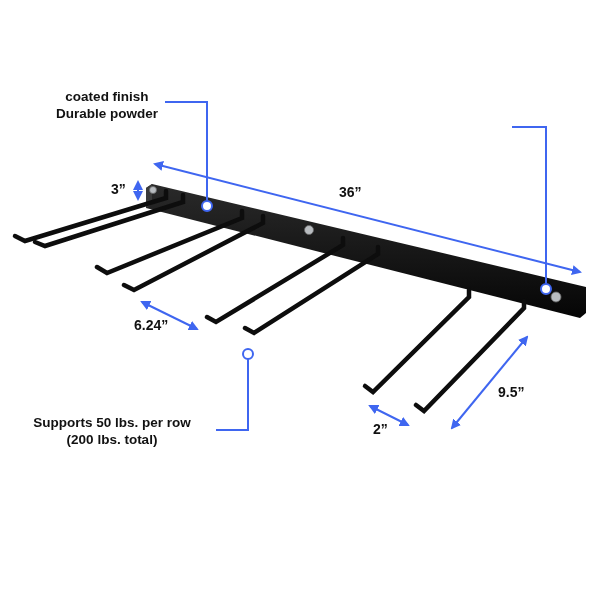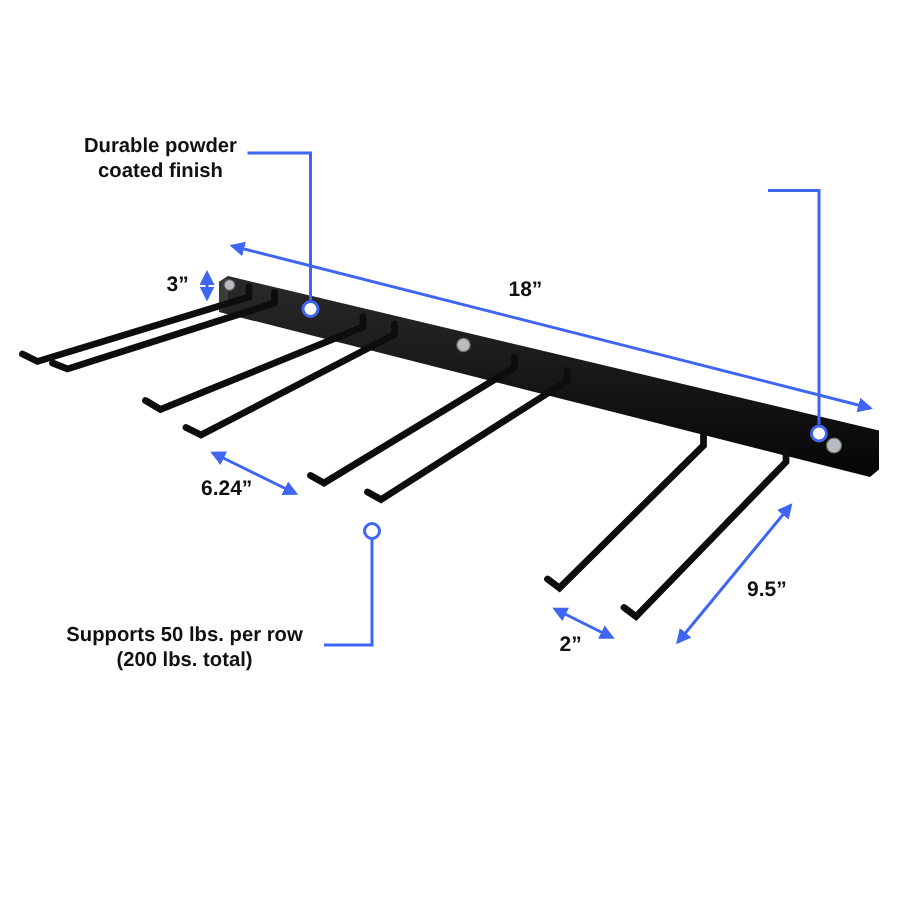--- a/index.html
+++ b/index.html
@@ -67,31 +67,31 @@
       <line x1="142" y1="302" x2="197" y2="329" marker-start="url(#arrow)" marker-end="url(#arrow)"></line>
 
       <line x1="370" y1="406" x2="408" y2="425" marker-start="url(#arrow)" marker-end="url(#arrow)"></line>
 
       <line x1="527" y1="337" x2="452" y2="428" marker-start="url(#arrow)" marker-end="url(#arrow)"></line>
     </g>
   </svg>
 
   
   <div class="label" style="left:49px; top:88px; width:116px;">
+    <div>coated finish</div>
     <div>Durable powder</div>
-    <div>coated finish</div>
   </div>
 
   <div class="label" style="left:306px; top:113px; width:206px;">
   </div>
 
-  <div class="label" style="left:33px; top:414px; width:180px;">
+  <div class="label" style="left:22px; top:414px; width:180px;">
     <div>Supports 50 lbs. per row</div>
     <div>(200 lbs. total)</div>
   </div>
 
   
   <div class="dim" style="left:111px; top:181px;">3”</div>
-  <div class="dim" style="left:339px; top:184px;">18”</div>
+  <div class="dim" style="left:339px; top:184px;">36”</div>
   <div class="dim" style="left:134px; top:317px;">6.24”</div>
   <div class="dim" style="left:373px; top:421px;">2”</div>
   <div class="dim" style="left:498px; top:384px;text-align:right;">9.5”</div>
 </div>
 
 </body></html>

